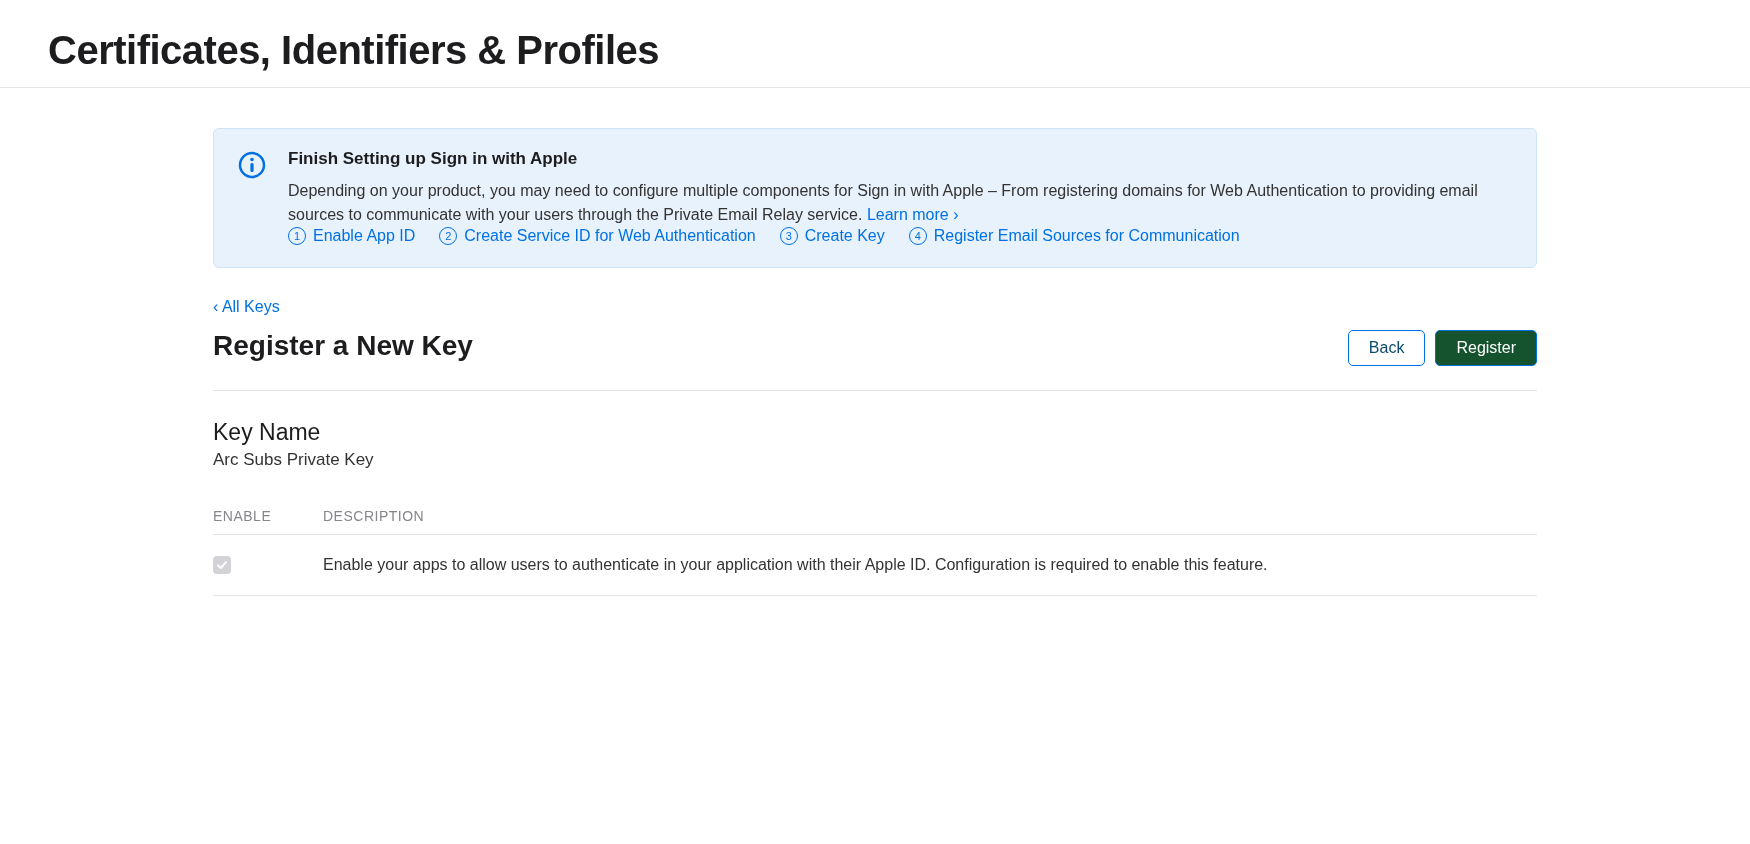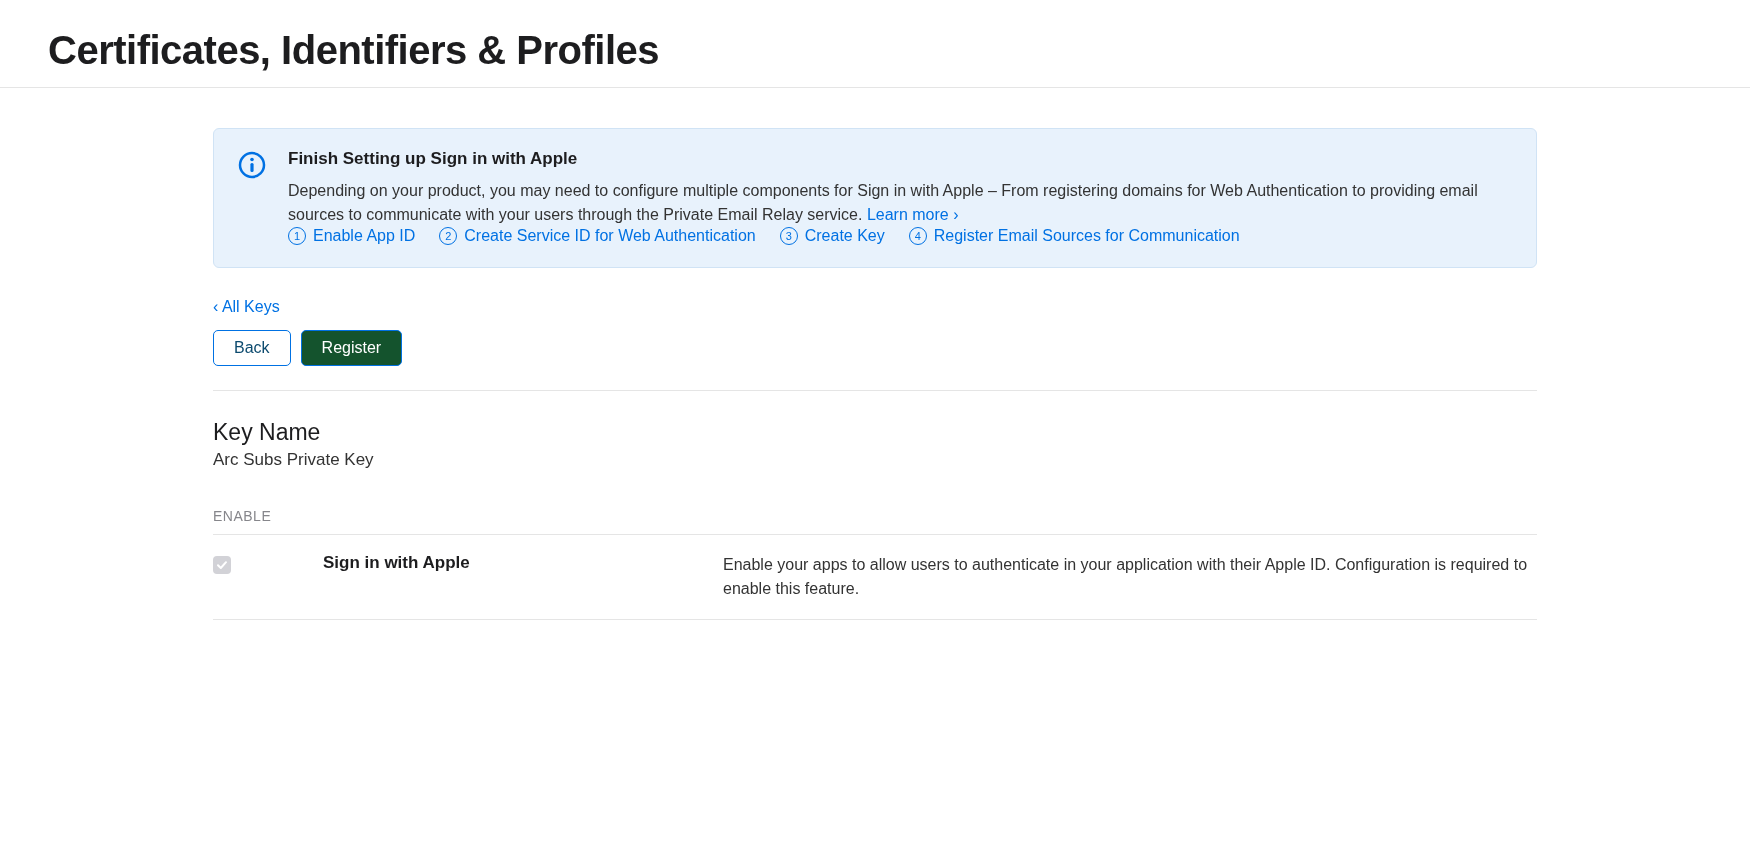--- a/index.html
+++ b/index.html
@@ -235,41 +235,42 @@
           <span class="step-num">4</span>
           <span>Register Email Sources for Communication</span>
         </span>
       </div>
     </div>
   </div>
 
   <span class="back-link">‹ All Keys</span>
 
   <div class="section-header">
+    <h2 class="section-title">Register a New Key</h2>
     <div class="section-actions">
       <button class="btn btn-secondary">Back</button>
       <button class="btn btn-primary">Register</button>
     </div>
   </div>
 
   <div class="field-block">
     <div class="field-label">Key Name</div>
     <div class="field-value">Arc Subs Private Key</div>
   </div>
 
   <div class="table">
     <div class="table-header">
       <div class="col-enable th">ENABLE</div>
+      <div class="col-desc th">DESCRIPTION</div>
     </div>
     <div class="table-row">
       <div class="col-enable">
         <span class="checkbox">
           <svg viewBox="0 0 12 12">
               <path d="M2 6.2 L4.8 9 L10 3.2" stroke="#fff" stroke-width="2" fill="none" stroke-linecap="round" stroke-linejoin="round"></path>
             </svg>
         </span>
       </div>
-      <div class="col-name td-name">Sign in with Apple</div>
       <div class="col-desc td-desc">Enable your apps to allow users to authenticate in your application with their Apple ID. Configuration is required to enable this feature.</div>
     </div>
   </div>
 
 </div>
 
 </body></html>

